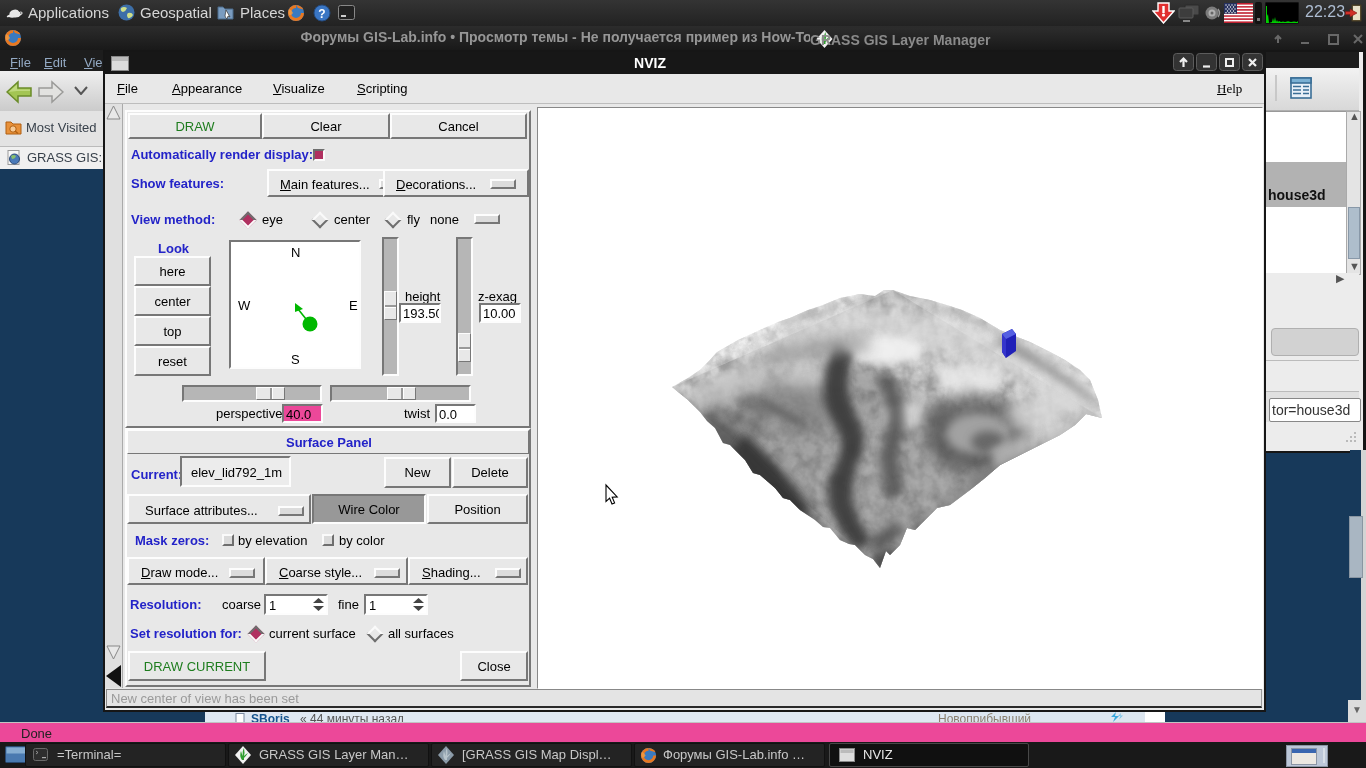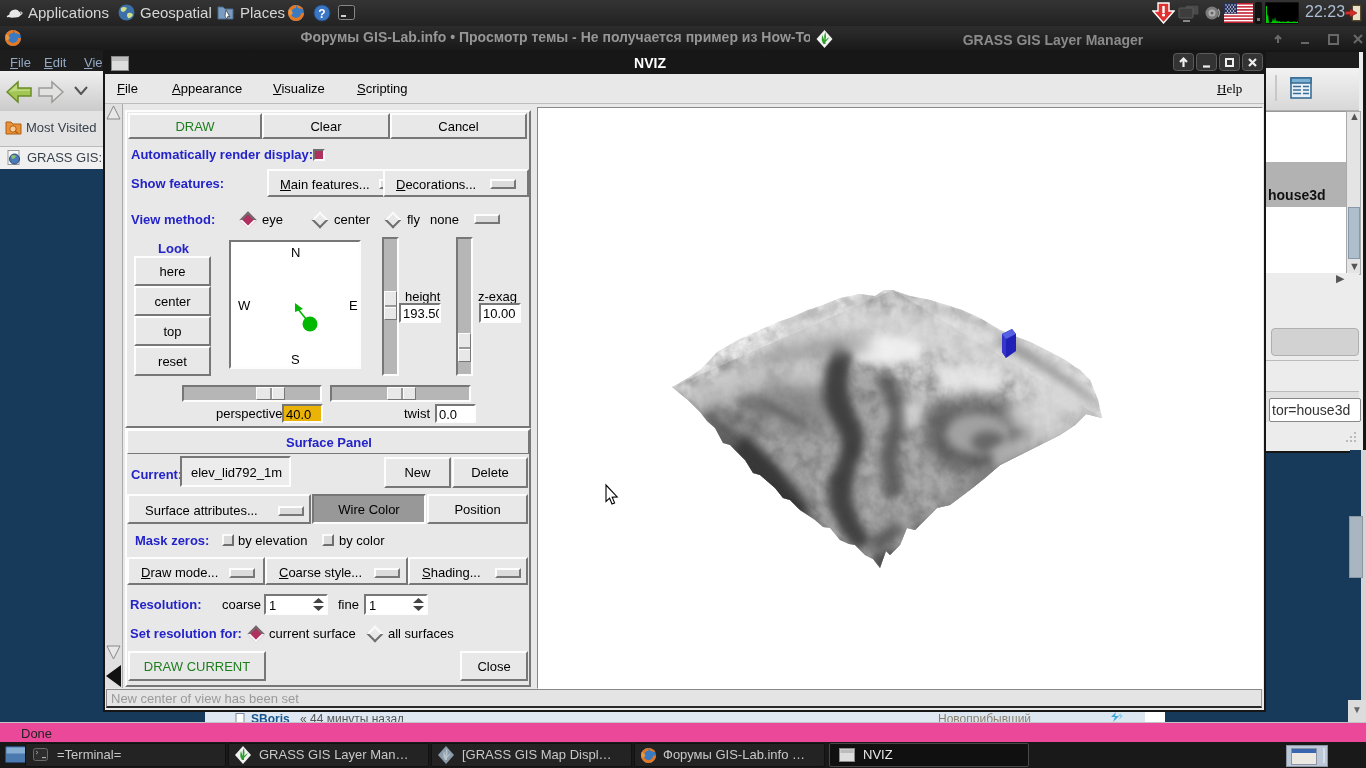--- a/index.html
+++ b/index.html
@@ -113,21 +113,21 @@
   </div>
   <div class="abs" id="ffstatus">
       <span style="position:absolute;left:21px;top:3px;">Done</span>
     </div>
 
   <div class="abs" id="grtitle">
     <svg class="abs" style="left:6px;top:2px" width="17" height="18" viewBox="0 0 16 18">
         <path d="M8 0 L16 9 L8 18 L0 9 Z" fill="#f2f2f2"></path>
         <path d="M7 14 Q4 10 6 5 Q7 9 8 10 Q7 5 9 2 Q10 7 9 10 Q11 8 13 7 Q11 10 9 12 L9 14 Z" fill="#2f9e2f"></path>
       </svg>
-    <div class="abs" style="left:0;top:4px;width:486px;text-align:center;color:#8b8b8b;font-weight:bold;font-size:14px;">GRASS GIS Layer Manager</div>
+    <div class="abs" style="left:0;top:4px;width:486px;text-align:left;color:#8b8b8b;font-weight:bold;font-size:14px;">GRASS GIS Layer Manager</div>
     <svg class="abs" style="left:460px;top:3px" width="100" height="17" viewBox="0 0 100 17">
       <g stroke="#686868" stroke-width="2" fill="none">
         <path d="M8 12 L8 5 M5 8 L8 5 L11 8"></path>
         <path d="M31 12 L39 12"></path>
         <rect x="59" y="4" width="9" height="9"></rect>
         <path d="M84 4 L92 12 M92 4 L84 12"></path>
       </g>
     </svg>
   </div>
   <div class="abs" style="left:1361px;top:50px;width:5px;height:400px;background:#141414;"></div>
@@ -299,21 +299,21 @@
 
       <div class="abs sunken" style="left:77px;top:281px;width:140px;height:17px;background:#b6b6b6;"></div>
       <div class="abs raised" style="left:151px;top:283px;width:29px;height:13px;border-width:1px;border-color:#fdfdfd #777 #777 #fdfdfd;">
         <div class="abs" style="left:13px;top:0;width:2px;height:11px;background:#999;border-right:1px solid #fff;"></div>
       </div>
       <div class="abs sunken" style="left:225px;top:281px;width:141px;height:17px;background:#b6b6b6;"></div>
       <div class="abs raised" style="left:282px;top:283px;width:29px;height:13px;border-width:1px;border-color:#fdfdfd #777 #777 #fdfdfd;">
         <div class="abs" style="left:13px;top:0;width:2px;height:11px;background:#999;border-right:1px solid #fff;"></div>
       </div>
       <div class="lbl" style="left:111px;top:302px;">perspective</div>
-      <div class="abs sunken" style="left:177px;top:300px;width:41px;height:19px;background:#eab308;">
+      <div class="abs sunken" style="left:177px;top:300px;width:41px;height:19px;background:#ec4899;">
         <span class="lbl" style="left:2px;top:1px;">40.0</span>
       </div>
       <div class="lbl" style="left:299px;top:302px;">twist</div>
       <div class="abs sunken" style="left:330px;top:300px;width:41px;height:19px;background:#fff;">
         <span class="lbl" style="left:2px;top:1px;">0.0</span>
       </div>
 
       <div class="abs raised" style="left:20px;top:324px;width:406px;height:259px;border-width:2px;"></div>
       <div class="abs raised" style="left:22px;top:326px;width:402px;height:24px;border-width:1px;border-color:#fdfdfd #777 #777 #fdfdfd;">
         <div class="blab" style="left:0;top:4px;width:402px;text-align:center;position:absolute;">Surface Panel</div>

